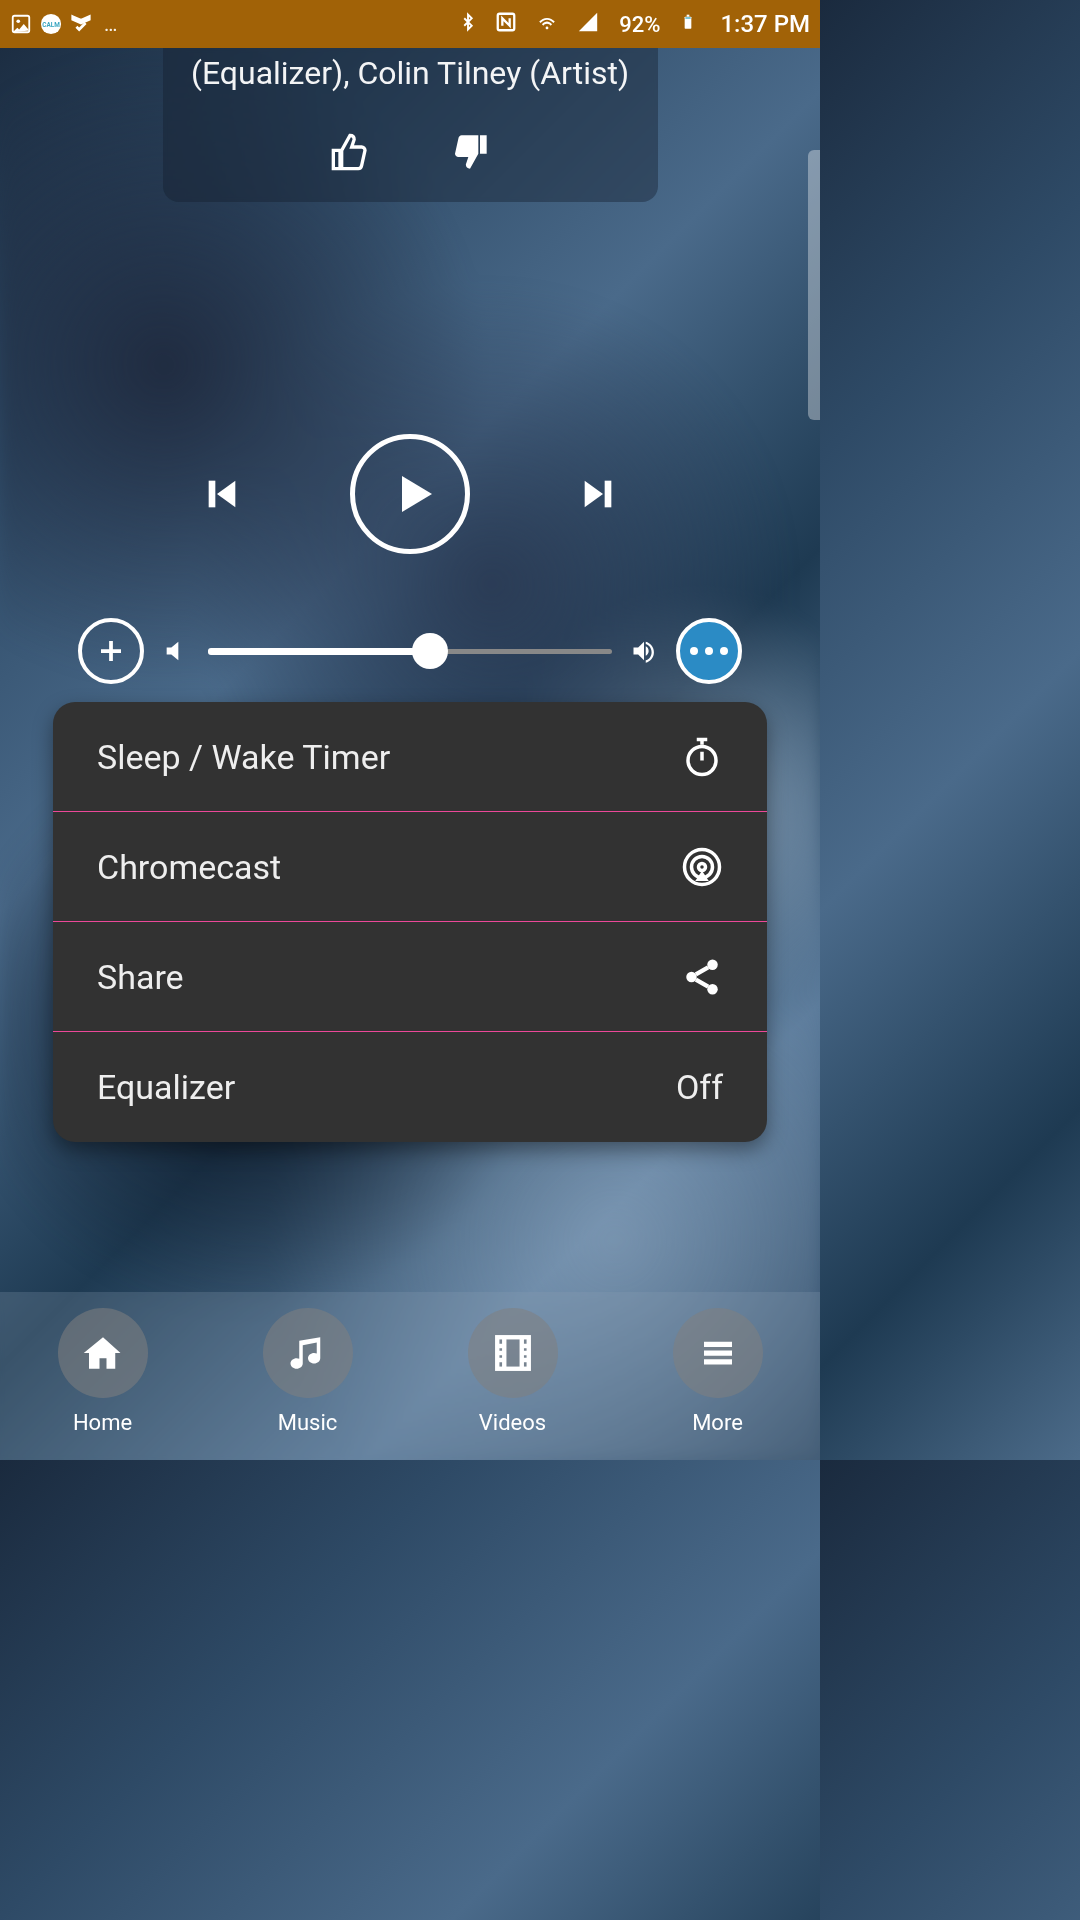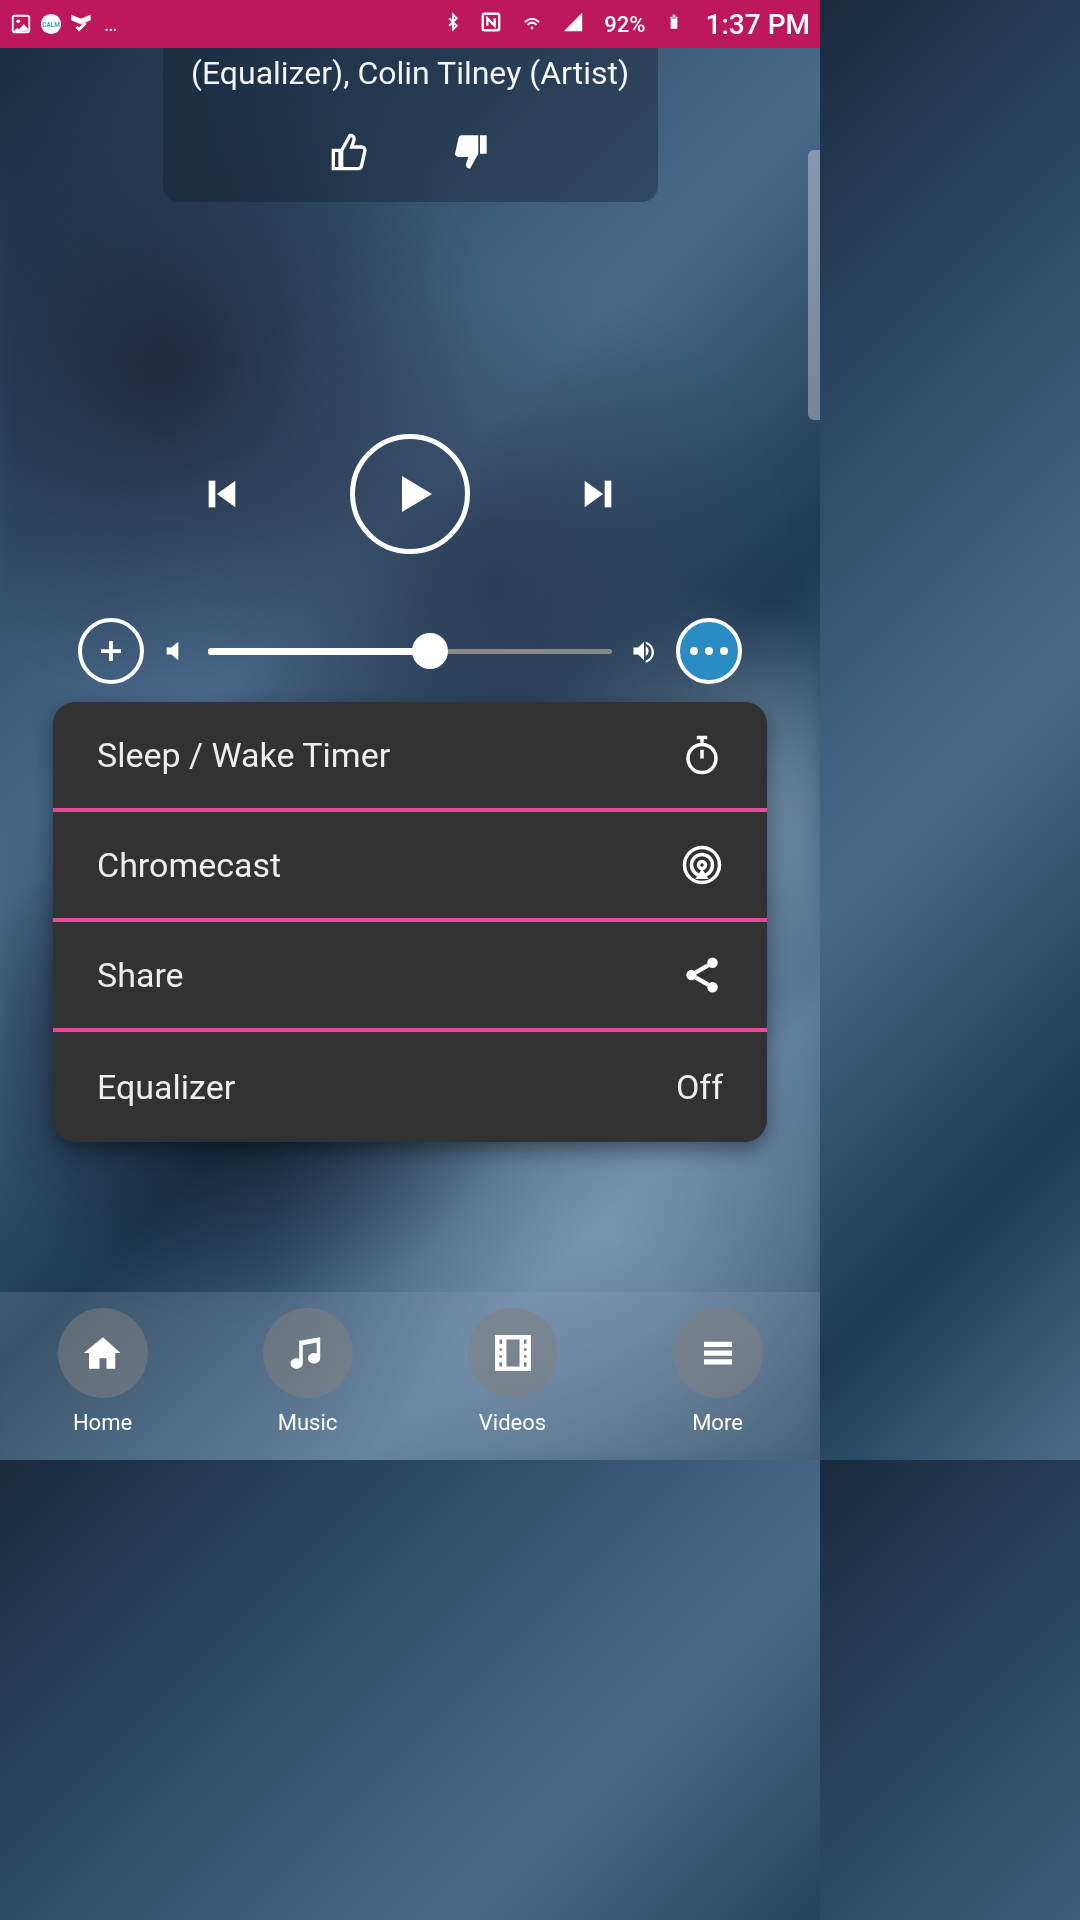--- a/index.html
+++ b/index.html
@@ -21,31 +21,31 @@
       radial-gradient(circle at 30% 70%, rgba(15,25,40,0.9) 0%, transparent 25%),
       radial-gradient(circle at 75% 85%, rgba(180,200,220,0.35) 0%, transparent 25%);
     filter: blur(8px);
     z-index: 0;
   }
 
   
   .status-bar {
     position: relative; z-index: 2;
     height: 48px;
-    background: #be185d;
+    background: #a16207;
     display: flex; align-items: center; justify-content: space-between;
     padding: 0 10px;
     color: #fff; font-size: 22px;
   }
   .status-left { display: flex; align-items: center; gap: 8px; }
   .status-left .ic { width: 22px; height: 22px; display:flex; align-items:center; justify-content:center; }
   .status-left .dots { font-size: 20px; letter-spacing: 2px; opacity: .9; padding-left:4px; }
   .status-right { display: flex; align-items: center; gap: 18px; font-weight: 500; }
   .status-right .pct { margin: 0 2px; }
-  .status-right .time { margin-left: 6px; font-size: 28px; }
+  .status-right .time { margin-left: 6px; font-size: 24px; }
 
   
   .info-card {
     position: relative; z-index: 2;
     width: 495px;
     margin: 0 auto;
     background: rgba(20,30,45,0.4);
     border-radius: 0 0 16px 16px;
     padding: 0 20px 30px;
     text-align: center;
@@ -101,21 +101,21 @@
     top: 702px; left: 53px; right: 53px;
     background: #323232;
     border-radius: 22px;
     overflow: hidden;
     box-shadow: 0 8px 20px rgba(0,0,0,0.4);
   }
   .menu-item {
     display: flex; align-items: center; justify-content: space-between;
     padding: 0 44px;
     height: 110px;
-    border-bottom: 4px solid #ec4899;
+    border-bottom: 1px solid #ec4899;
     cursor: pointer;
   }
   .menu-item:last-child { border-bottom: none; }
   .menu-item .label { font-size: 34px; color: #eee; }
   .menu-item .right-text { font-size: 34px; color: #eee; }
   .menu-item .icon { width: 42px; height: 42px; }
   .menu-item.tall { height: 120px; }
 
   
   .bottom-nav {

